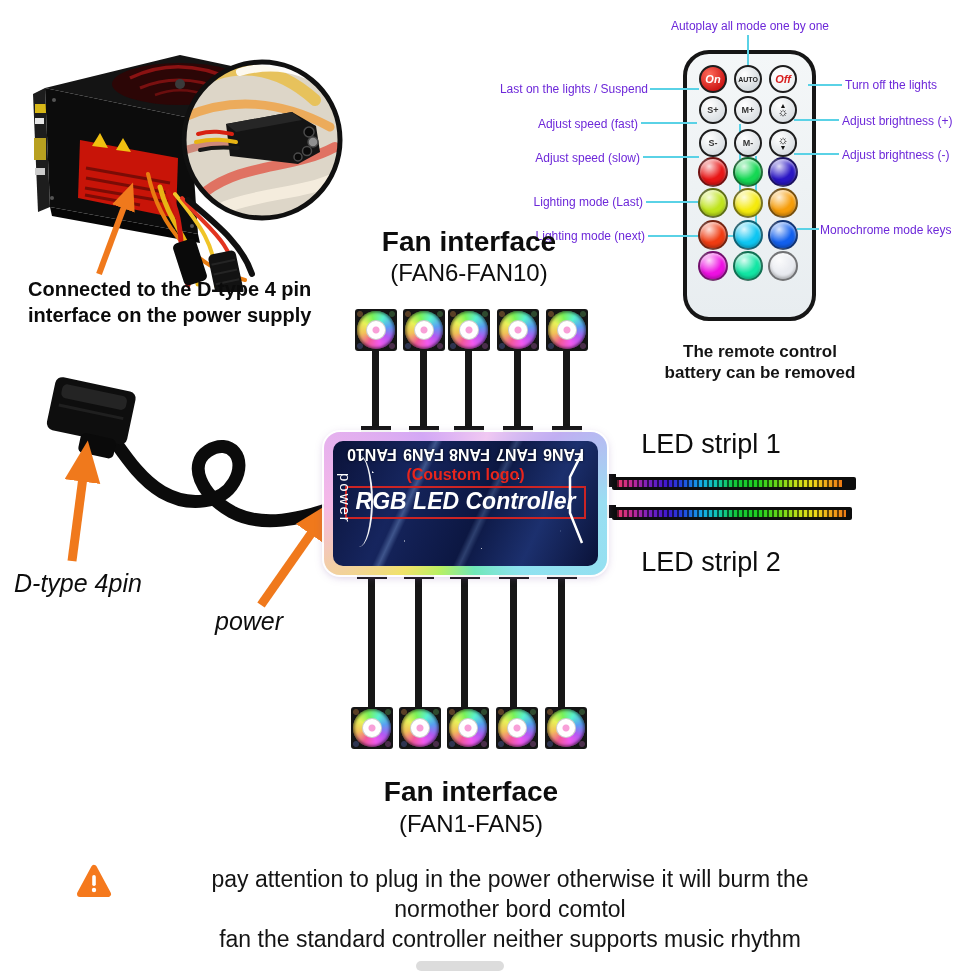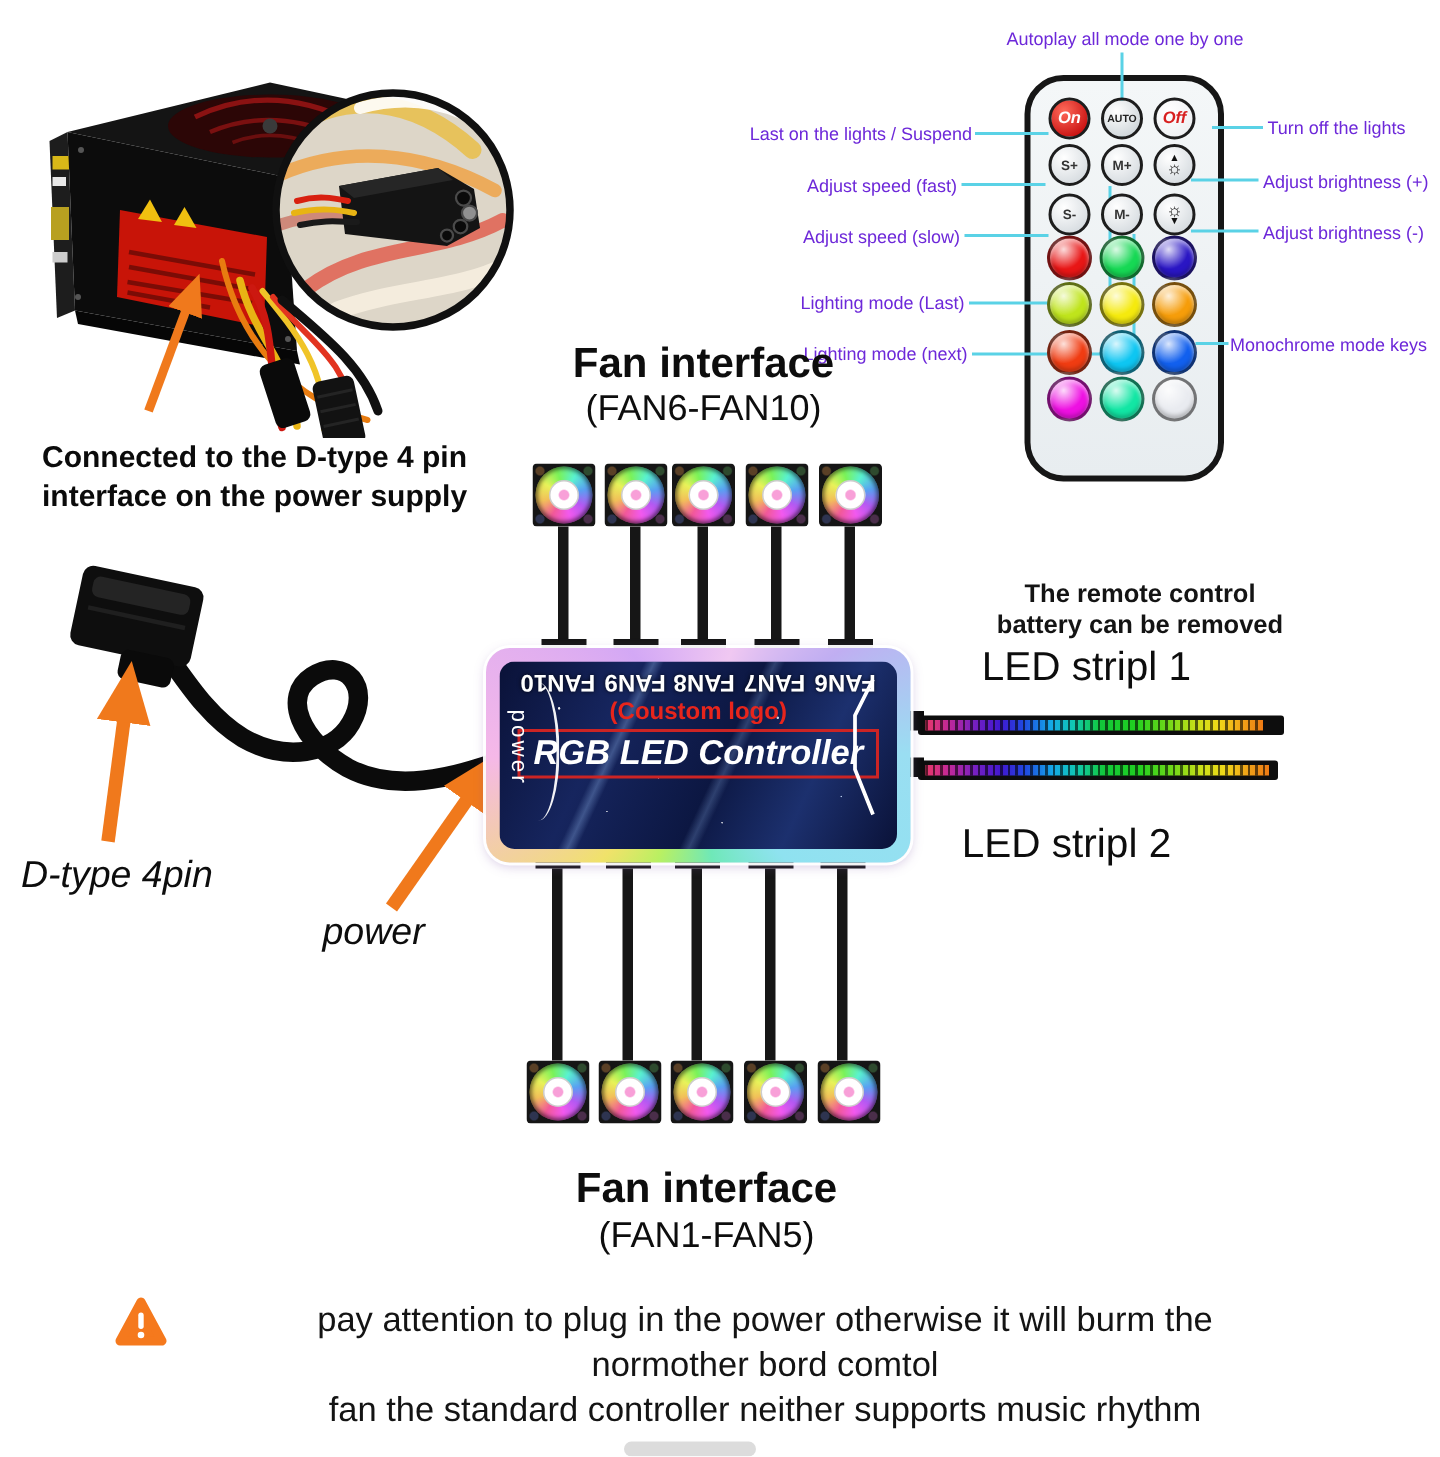--- a/index.html
+++ b/index.html
@@ -24,21 +24,21 @@
     background:linear-gradient(180deg,#f4f7f8,#e8edf0);border:4px solid #161616;border-radius:26px;z-index:5;}
   #remote-keys{position:absolute;inset:0;z-index:7;}
   .rkey{position:absolute;border-radius:50%;display:flex;align-items:center;justify-content:center;
     font-weight:bold;box-sizing:border-box;}
   .rkey-text{border:2px solid #1d1d1d;font-size:9px;color:#333;
     background:radial-gradient(circle at 35% 30%, #ffffff, #d9dee2 75%);}
   .rkey-color{border:2px solid rgba(15,15,15,.55);box-shadow:inset 0 2px 3px rgba(255,255,255,.6), inset 0 -2px 3px rgba(0,0,0,.25);}
   .icon-stack{display:flex;flex-direction:column;align-items:center;line-height:.75;color:#111;}
   .icon-stack .chev{font-size:7px;}
   .icon-stack .sun{font-size:12px;}
-  .r-caption{font-size:17px;font-weight:bold;line-height:21px;color:#141414;margin-top:44px;}
+  .r-caption{font-size:17px;font-weight:bold;line-height:21px;color:#141414;}
 
   
   .fan{position:absolute;width:42px;height:42px;background:#151515;border-radius:3px;
     background-image:
       radial-gradient(circle at 5px 5px,#5a4026 0 2.5px,transparent 3.5px),
       radial-gradient(circle at 37px 5px,#2e4a2e 0 2.5px,transparent 3.5px),
       radial-gradient(circle at 5px 37px,#2e3450 0 2.5px,transparent 3.5px),
       radial-gradient(circle at 37px 37px,#4a2e4a 0 2.5px,transparent 3.5px);}
   .fan::before{content:"";position:absolute;inset:2px;border-radius:50%;
     background:conic-gradient(from 210deg,#f2599a,#f2c059,#e8f259,#7af259,#59f2d0,#59a0f2,#b459f2,#f259ee,#f2599a);
@@ -171,21 +171,21 @@
       <circle cx="283" cy="100" r="5" fill="#909090" stroke="#4a4a4a" stroke-width="1.5"></circle>
       <circle cx="277" cy="109" r="4.5" fill="#0a0a0a" stroke="#4a4a4a" stroke-width="1.5"></circle>
       <circle cx="268" cy="115" r="4" fill="#0a0a0a" stroke="#4a4a4a" stroke-width="1.5"></circle>
       <path d="M168 92 C182 88 192 90 202 92" stroke="#d82010" stroke-width="4"></path>
       <path d="M166 100 C184 96 196 98 206 100" stroke="#e8b414" stroke-width="4"></path>
       <path d="M170 108 C188 104 198 106 208 106" stroke="#1a1a1a" stroke-width="4"></path>
     </g>
     <circle cx="232" cy="98" r="78" fill="none" stroke="#101010" stroke-width="5"></circle>
   </svg>
 
-  <div class="abs psu-caption" style="left:28px;top:276px;margin-top:16px;">
+  <div class="abs psu-caption" style="left:28px;top:276px;">
     <div>Connected to the D-type 4 pin</div>
     <div>interface on the power supply</div>
   </div>
 
   <div class="abs r-note ctr" style="left:664px;top:19px;width:172px;">Autoplay all mode one by one</div>
   <div class="abs r-note rt" style="left:430px;top:82px;width:218px;">Last on the lights / Suspend</div>
   <div class="abs r-note rt" style="left:430px;top:117px;width:208px;">Adjust speed (fast)</div>
   <div class="abs r-note rt" style="left:430px;top:151px;width:210px;">Adjust speed (slow)</div>
   <div class="abs r-note rt" style="left:430px;top:195px;width:213px;">Lighting mode (Last)</div>
   <div class="abs r-note rt" style="left:430px;top:229px;width:215px;">Lighting mode (next)</div>
@@ -292,21 +292,21 @@
         <span>RGB LED Controller</span>
       </div>
       <div id="ctrl-power">power</div>
       <div id="ctrl-deco-l"></div>
       <svg id="ctrl-deco-r" width="20" height="98" viewBox="0 0 20 98">
         <polyline points="16,2 4,26 4,62 16,92" stroke="#ffffff" stroke-width="2.5" fill="none"></polyline>
       </svg>
     </div>
   </div>
 
-  <div class="abs h-led ctr" style="left:628px;top:429px;width:166px;text-align:right;">LED stripl 1</div>
+  <div class="abs h-led ctr" style="left:628px;top:429px;width:166px;">LED stripl 1</div>
   <div class="stub" style="left:600px;top:474px;width:16px;height:13px;"></div>
   <div class="strip" style="left:612px;top:477px;width:244px;"></div>
   <div class="stub" style="left:600px;top:505px;width:16px;height:13px;"></div>
   <div class="strip s2" style="left:612px;top:507px;width:240px;"></div>
   <div class="abs h-led ctr" style="left:628px;top:547px;width:166px;">LED stripl 2</div>
 
   <div class="abs h-label" style="left:14px;top:569px;">D-type 4pin</div>
   <div class="abs h-label" style="left:215px;top:607px;">power</div>
 
   <svg class="abs" style="left:0;top:0;" width="960" height="971" viewBox="0 0 960 971" pointer-events="none">

